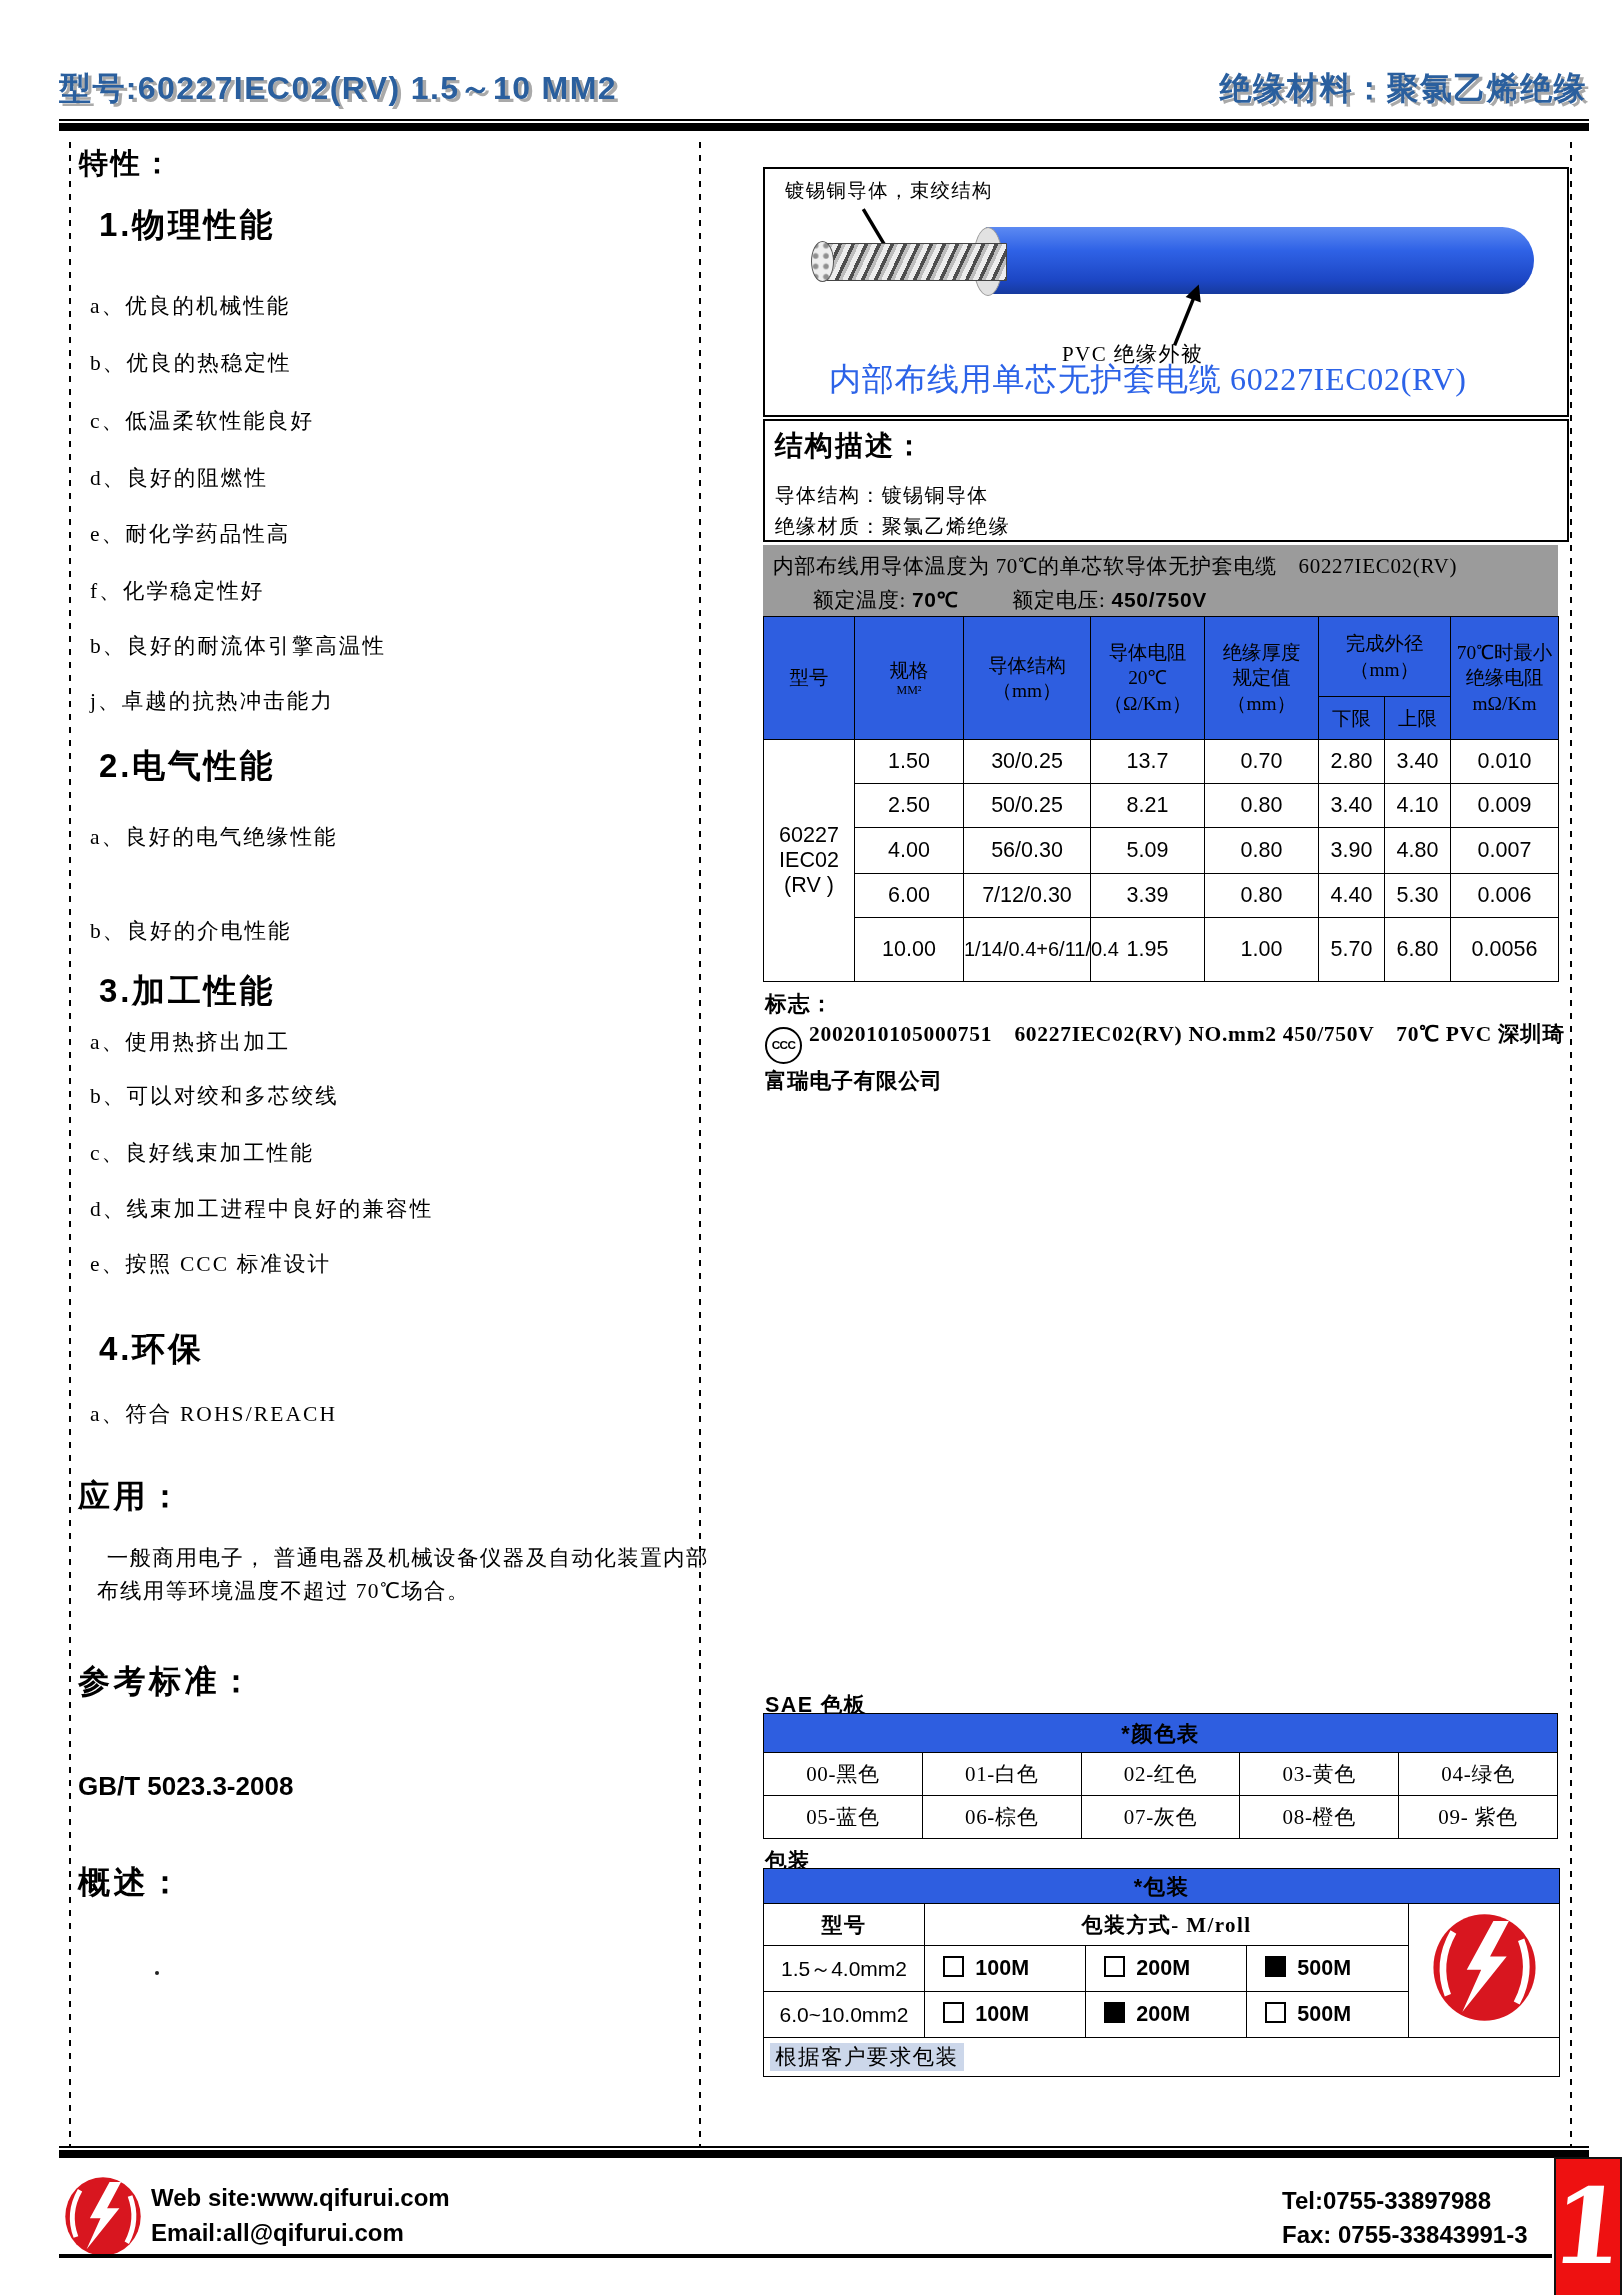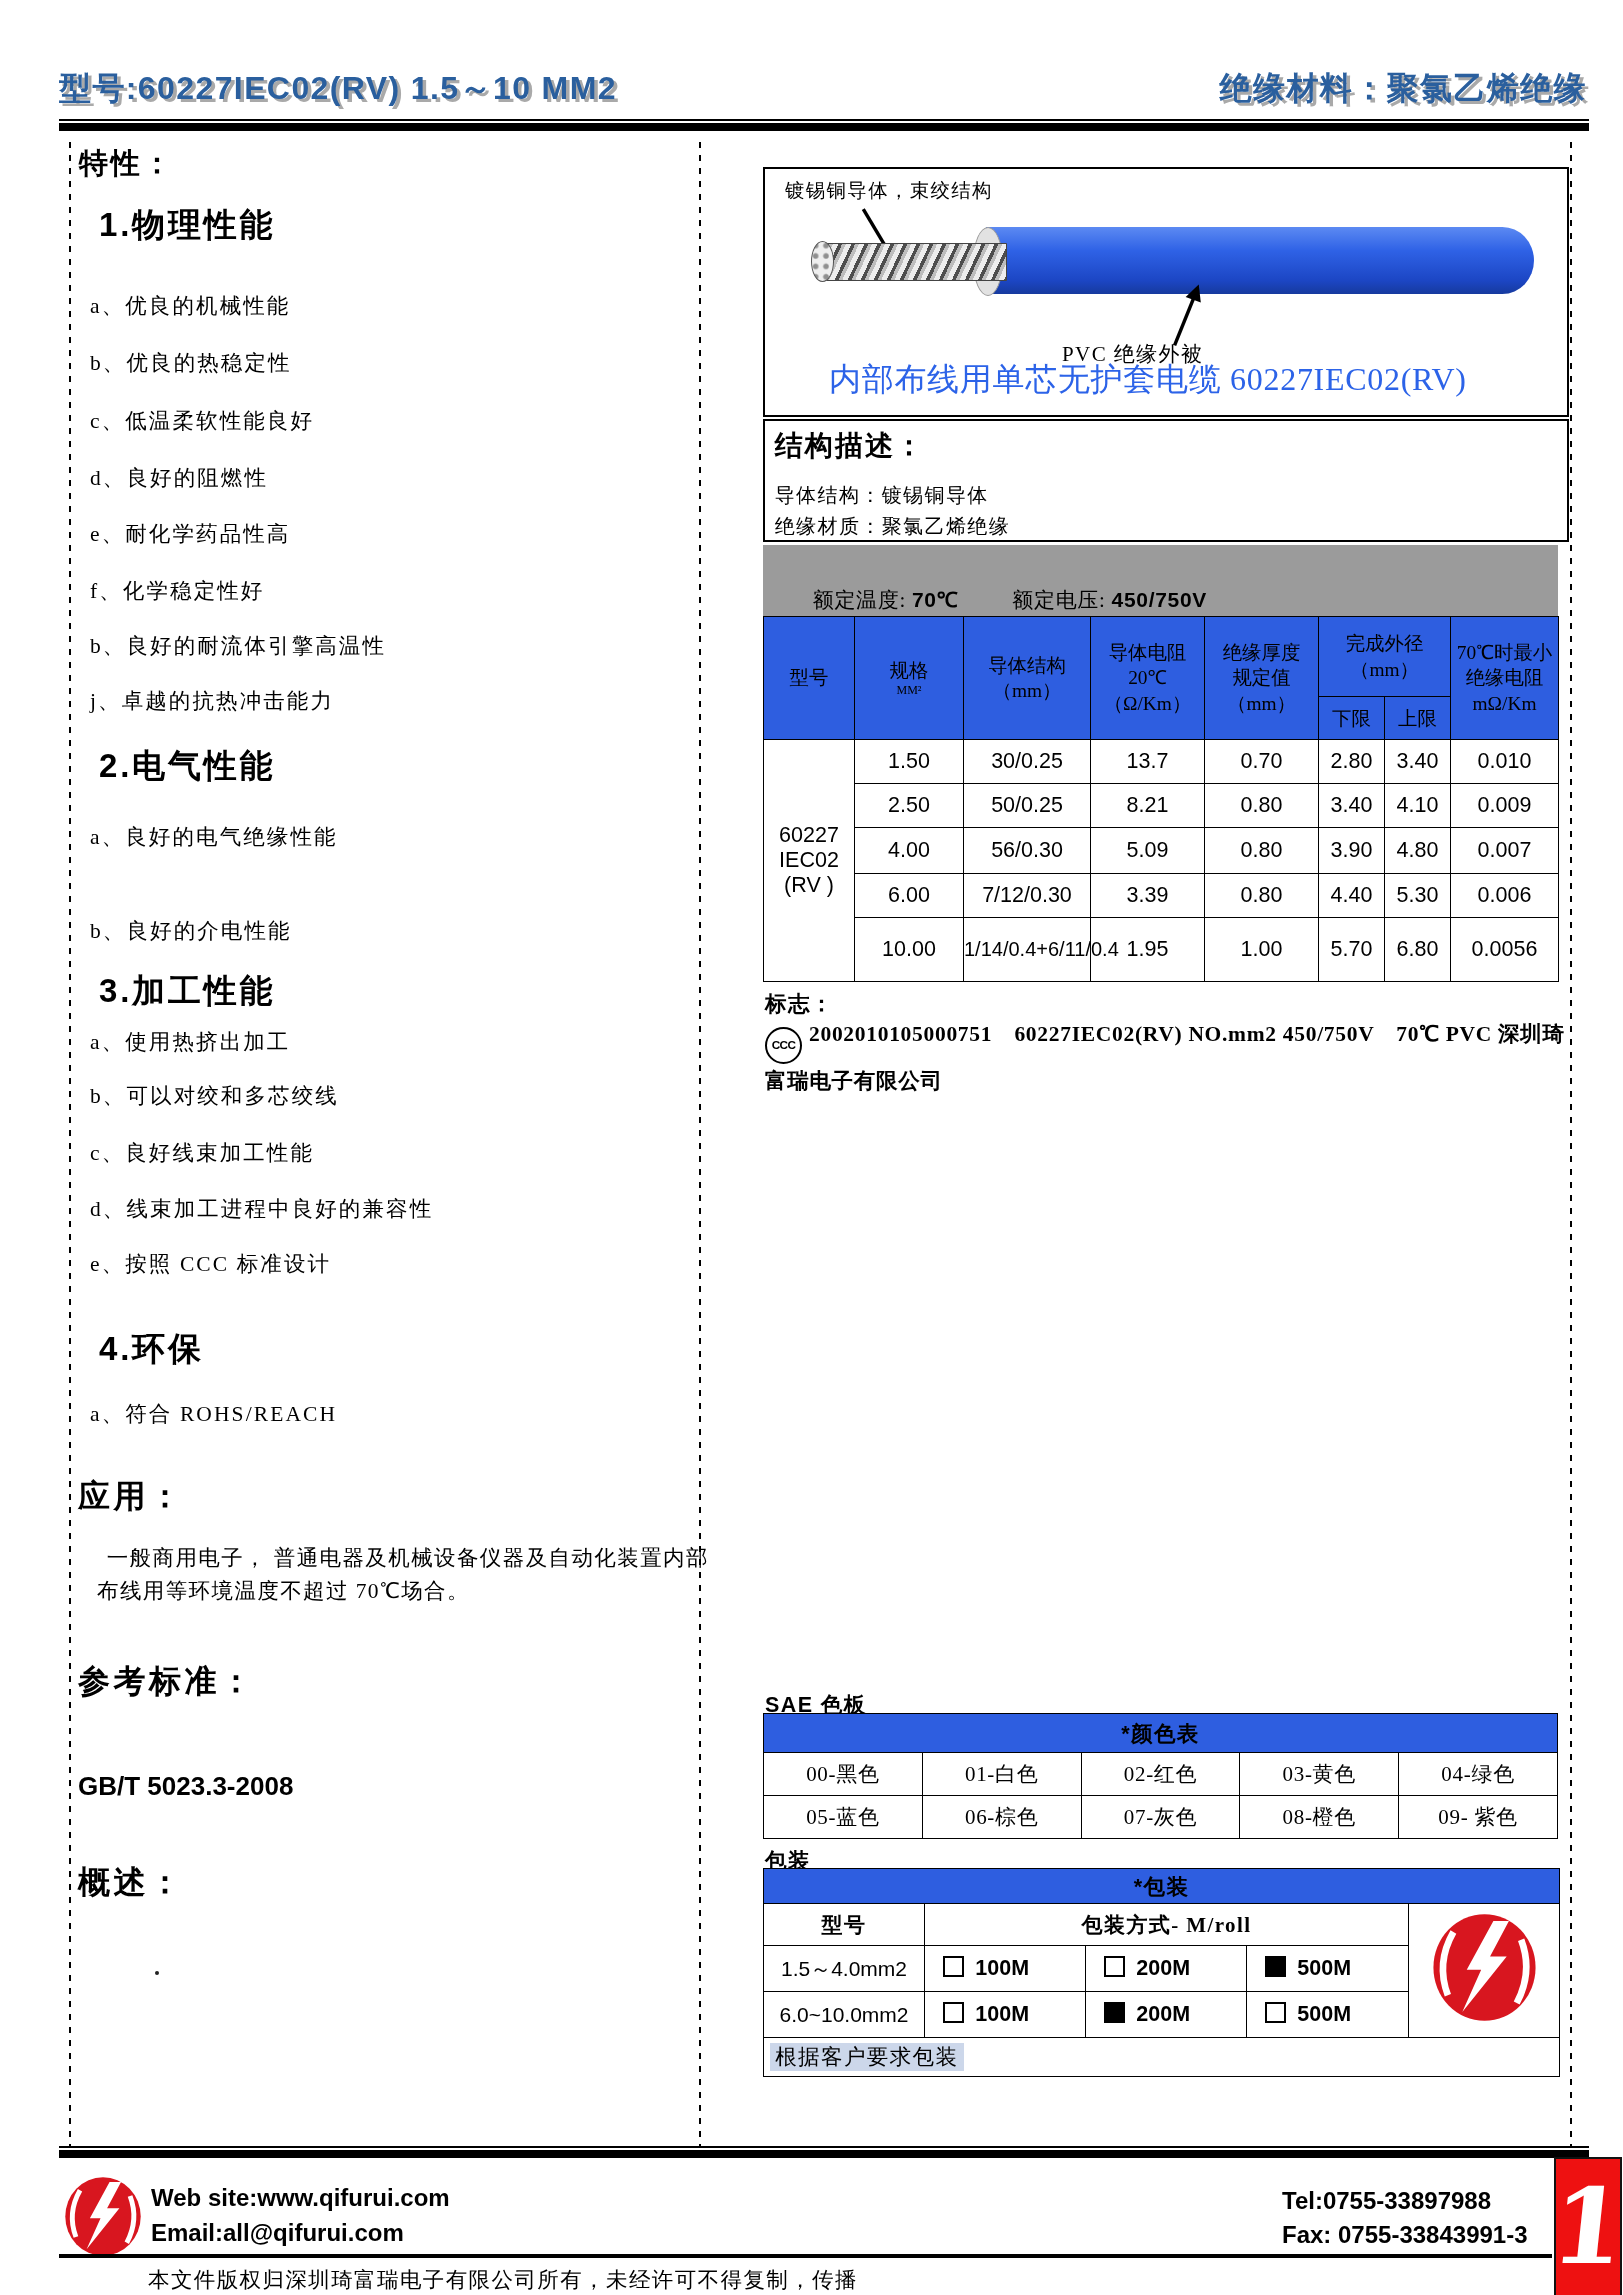--- a/index.html
+++ b/index.html
@@ -175,20 +175,21 @@
     <div class="cable-caption">内部布线用单芯无护套电缆  60227IEC02(RV)</div>
   </div>
 
   <div class="struct-box">
     <div class="struct-title">结构描述：</div>
     <div class="struct-line1">导体结构：镀锡铜导体</div>
     <div class="struct-line2">绝缘材质：聚氯乙烯绝缘</div>
   </div>
 
   <div class="graybar">
+    <div class="l1">内部布线用导体温度为 70℃的单芯软导体无护套电缆　60227IEC02(RV)</div>
     <div class="l2">
       <span>额定温度:</span>
       <span class="val">70℃</span>
       <span class="gap"></span>
       <span>额定电压:</span>
       <span class="val">450/750V</span>
     </div>
   </div>
 
   <div class="spec-wrap">
@@ -388,19 +389,18 @@
       <path d="M22 18 Q6 46 17 75" stroke="#fff" stroke-width="6" fill="none"></path>
       <path d="M79 82 Q94 54 83 25" stroke="#fff" stroke-width="6" fill="none"></path>
       <path d="M58 8 L34 52 L47 52 L30 90 L70 40 L55 40 L72 8 Z" fill="#fff"></path>
     </svg>
   </div>
   <div class="f-web">Web site:www.qifurui.com</div>
   <div class="f-mail">Email:all@qifurui.com</div>
   <div class="f-tel">Tel:0755-33897988</div>
   <div class="f-fax">Fax: 0755-33843991-3</div>
   <div class="f-line"></div>
-  <div class="f-copy">本文件版权归深圳琦富瑞电子有限公司所有，未经许可不得复制，传播</div>
   <div class="page-box">
     <span>1</span>
   </div>
 
 </div>
 
 
 </body></html>

